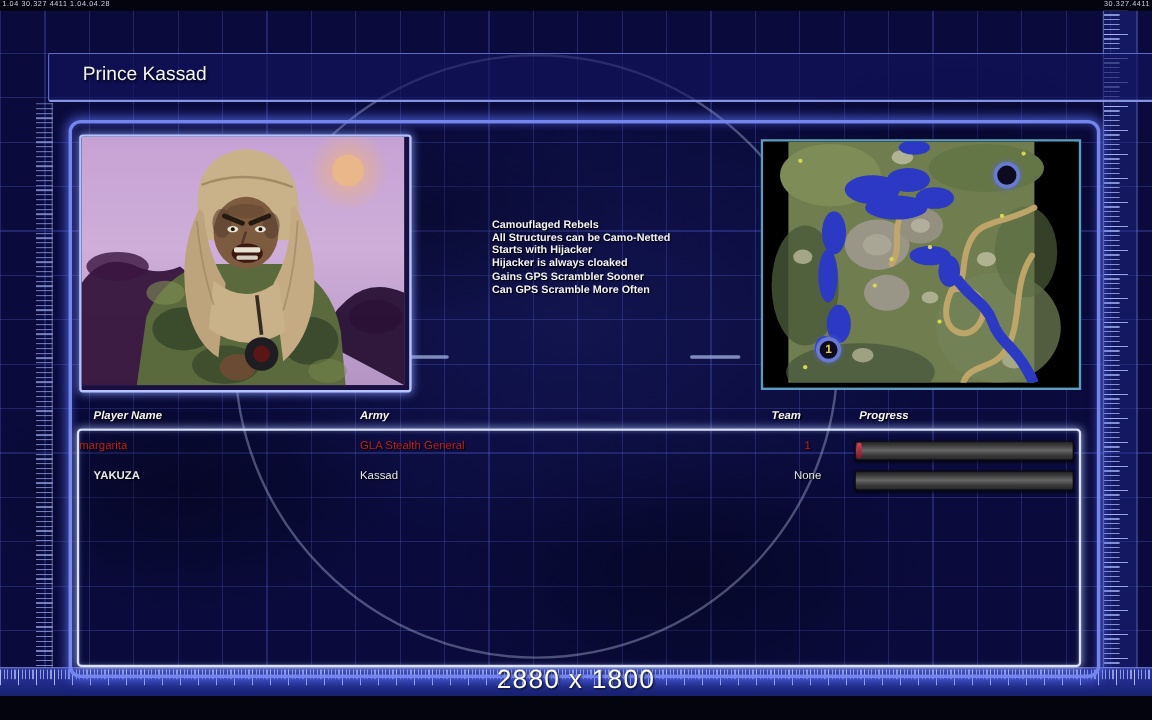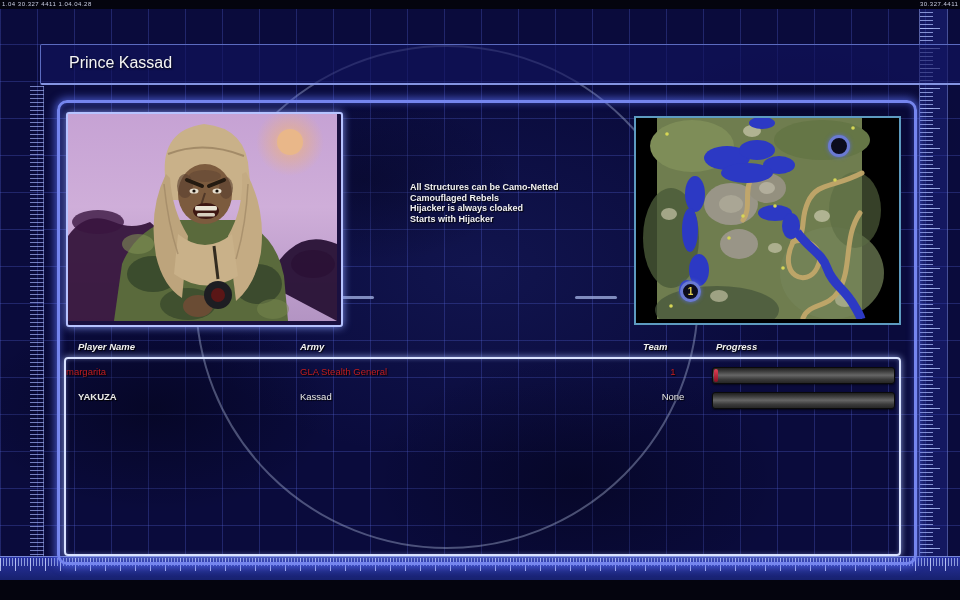--- a/index.html
+++ b/index.html
@@ -166,24 +166,26 @@
       <rect x="129" y="99" width="18" height="3.5" rx="1.5" fill="#d6cebe"></rect>
 
       <ellipse cx="130" cy="192" rx="15" ry="11" fill="#6a4c34"></ellipse>
       <path d="M150,165 L146,132" stroke="#332c20" stroke-width="3"></path>
       <circle cx="150" cy="181" r="14" fill="#1d1d22"></circle>
       <circle cx="150" cy="181" r="7" fill="#5a1616"></circle>
     </svg>
   </div>
 
   <div class="abs" id="abilities">
+    <div>Camouflaged Rebels</div>
     <div>All Structures can be Camo-Netted</div>
-    <div>Camouflaged Rebels</div>
+    <div>Starts with Hijacker</div>
     <div>Hijacker is always cloaked</div>
-    <div>Starts with Hijacker</div>
+    <div>Gains GPS Scrambler Sooner</div>
+    <div>Can GPS Scramble More Often</div>
   </div>
 
   <div class="abs" id="minimap-panel">
     <svg viewBox="0 0 259 201">
       <rect width="259" height="201" fill="#000"></rect>
       <g transform="translate(21,0)">
         <rect width="205" height="201" fill="#6f7d4f"></rect>
         <ellipse cx="35" cy="28" rx="42" ry="26" fill="#7e8d58"></ellipse>
         <ellipse cx="165" cy="22" rx="48" ry="20" fill="#657646"></ellipse>
         <ellipse cx="175" cy="155" rx="52" ry="46" fill="#75855a" opacity="0.7"></ellipse>
@@ -256,14 +258,15 @@
     <div class="pfill" style="width: 2%;"></div>
   </div>
 
   <div class="cell c-white" style="left:78px;top:391px;font-weight:bold;">YAKUZA</div>
   <div class="cell c-white" style="left:300px;top:391px;">Kassad</div>
   <div class="cell c-white team-box" style="left:640px;top:391px;">None</div>
   <div class="pbar" style="top:392px;">
     <div class="pfill" style="width: 0%;"></div>
   </div>
 
+  <div class="abs" id="resolution">2880 x 1800</div>
 
 </div>
 
 </body></html>

